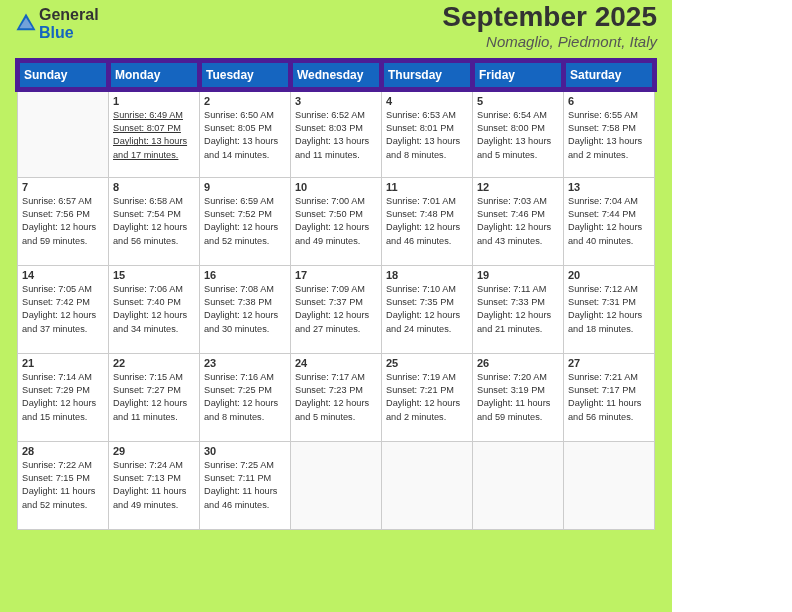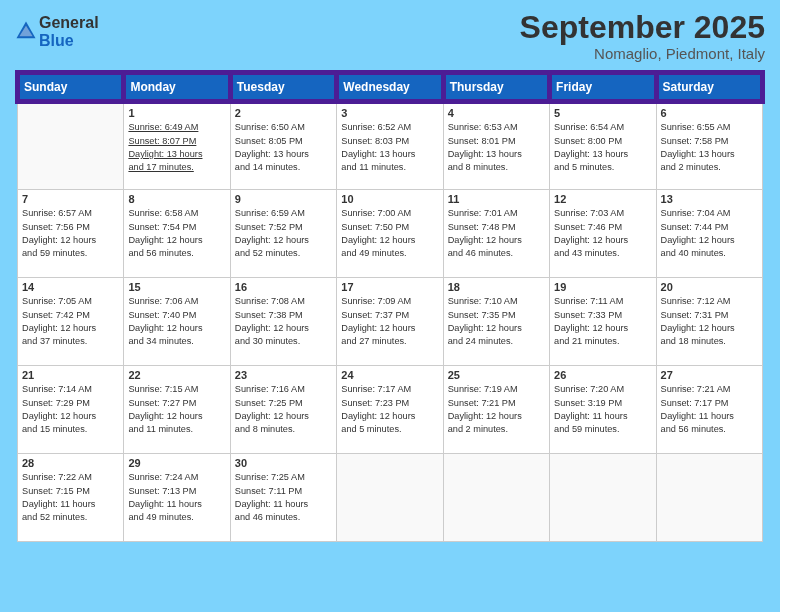--- a/index.html
+++ b/index.html
@@ -4,24 +4,24 @@
   <style>
     * { margin: 0; padding: 0; box-sizing: border-box; }
     body {
       font-family: Arial, sans-serif;
       background: #fff;
       width: 792px;
       height: 612px;
       overflow: hidden;
     }
     .page {
-      width: 780px;
+      width: 672px;
       height: 612px;
-      padding: 10px 15px;
-      background: #7dd3fc;
+      padding: 2px 15px;
+      background: #bef264;
     }
     .header {
       display: flex;
       align-items: flex-start;
       justify-content: space-between;
       margin-bottom: 8px;
     }
     .logo {
       display: flex;
       align-items: center;
@@ -45,28 +45,29 @@
     .logo-icon {
       width: 22px;
       height: 22px;
       margin-right: 2px;
       margin-top: -2px;
     }
     .title-block {
       text-align: right;
     }
     .month-title {
-      font-size: 32px;
+      font-size: 28px;
       font-weight: bold;
       color: #333;
       line-height: 1.1;
     }
     .location {
       font-size: 15px;
       color: #555;
+      font-style: italic;
     }
     table {
       width: 100%;
       border-collapse: collapse;
       table-layout: fixed;
     }
     th {
       background-color: #1565c0;
       color: #fff;
       font-size: 12px;

